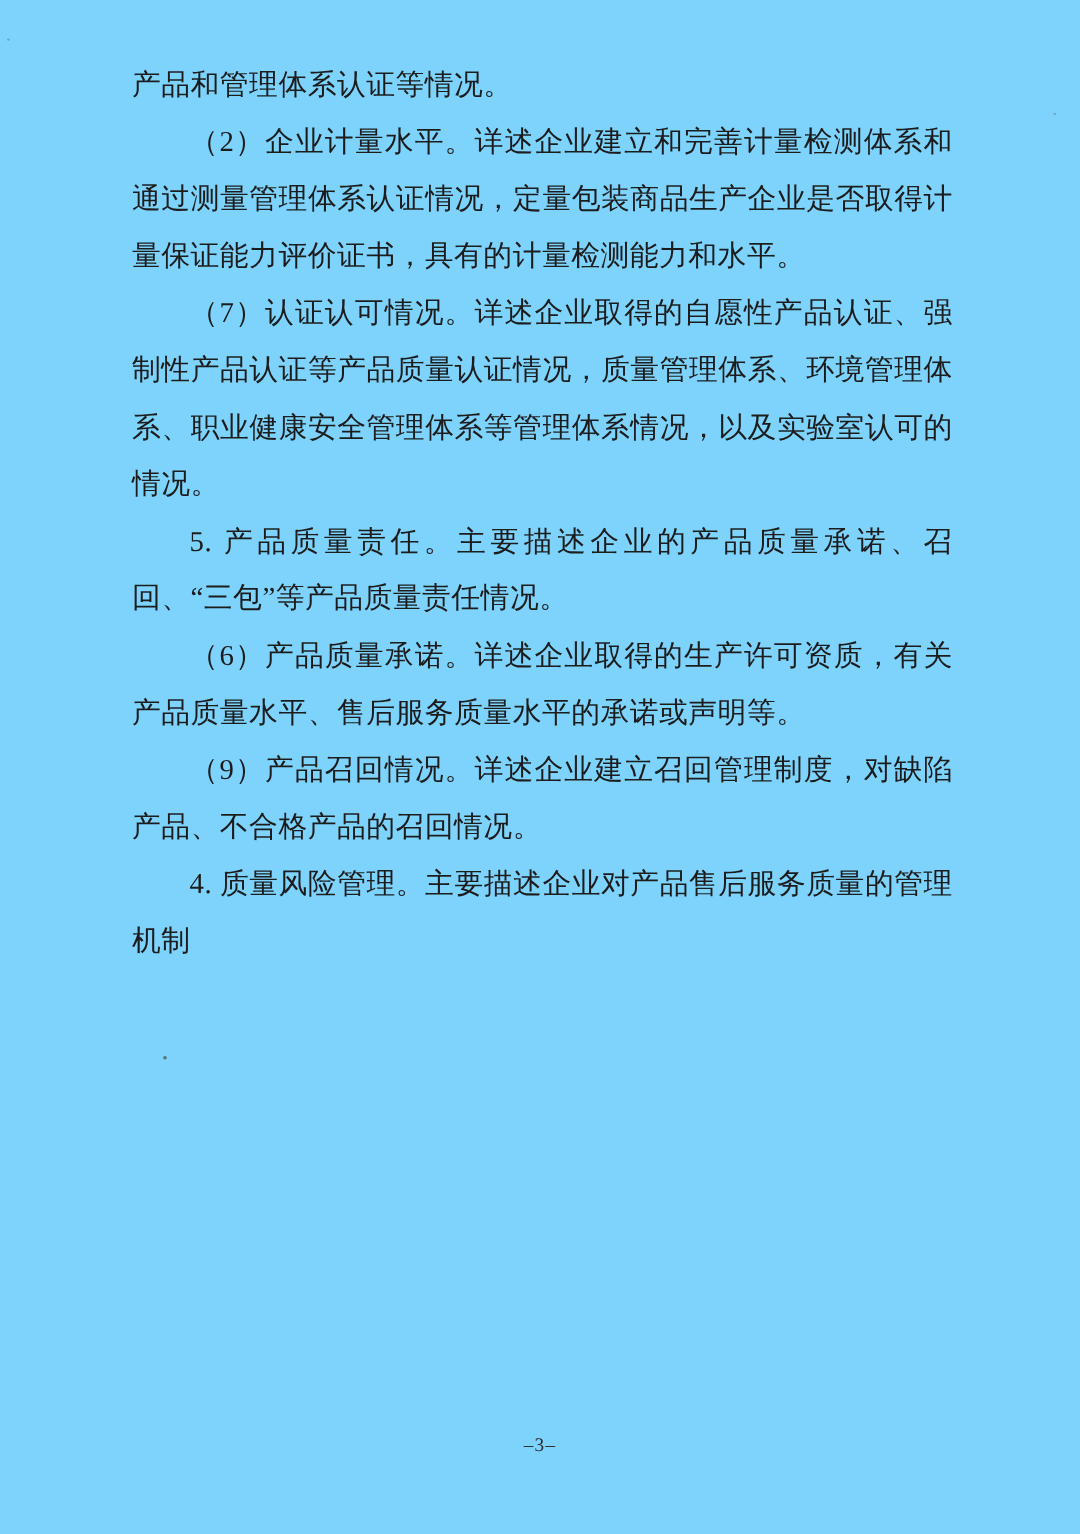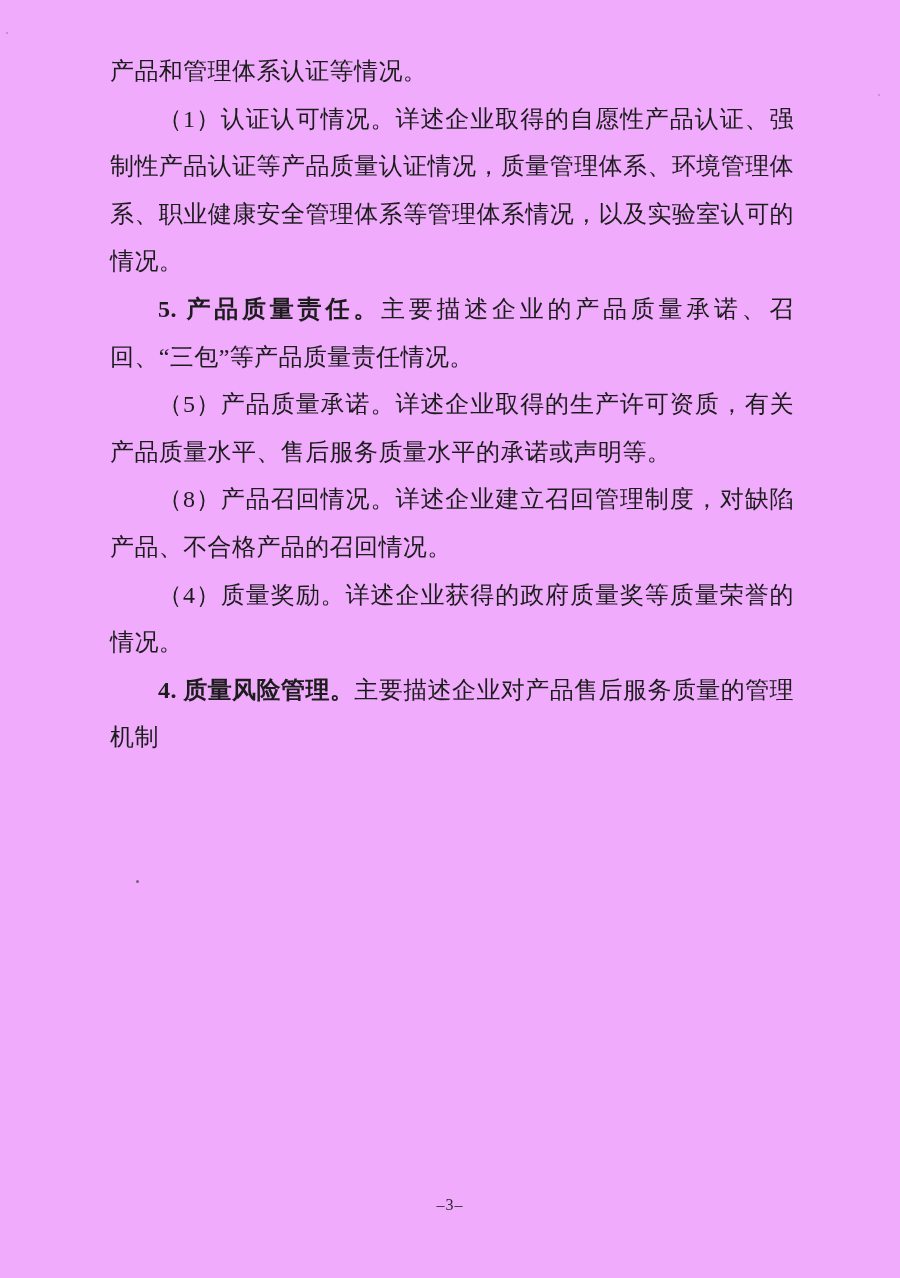--- a/index.html
+++ b/index.html
@@ -4,21 +4,21 @@
 <style>
   html, body {
     margin: 0;
     padding: 0;
     background: #ffffff;
   }
   .page {
     position: relative;
     width: 900px;
     height: 1278px;
-    background: #f0abfc;
+    background: #7dd3fc;
     overflow: hidden;
     font-family: "Liberation Serif", "DejaVu Serif", serif;
     color: #1c1c1c;
   }
   .content {
     position: absolute;
     left: 110px;
     top: 48px;
     width: 684px;
   }
@@ -27,21 +27,21 @@
     font-size: 24px;
     line-height: 47.6px;
     text-align: justify;
     text-justify: inter-ideograph;
     letter-spacing: 0.4px;
   }
   p.para.indent {
     text-indent: 48px;
   }
   p.para b {
-    font-weight: bold;
+    font-weight: normal;
   }
   .footer {
     position: absolute;
     left: 0;
     top: 1196px;
     width: 900px;
     text-align: center;
     font-size: 16px;
     letter-spacing: 1px;
     color: #2a2a2a;
@@ -61,32 +61,32 @@
 </head>
 <body>
 
 <div class="page">
 
   <div class="content">
 
     <p class="para"><b></b><span>产品和管理体系认证等情况。</span></p>
 
 
+    <p class="para indent"><b></b><span>（2）企业计量水平。详述企业建立和完善计量检测体系和通过测量管理体系认证情况，定量包装商品生产企业是否取得计量保证能力评价证书，具有的计量检测能力和水平。</span></p>
 
-    <p class="para indent"><b></b><span>（1）认证认可情况。详述企业取得的自愿性产品认证、强制性产品认证等产品质量认证情况，质量管理体系、环境管理体系、职业健康安全管理体系等管理体系情况，以及实验室认可的情况。</span></p>
+    <p class="para indent"><b></b><span>（7）认证认可情况。详述企业取得的自愿性产品认证、强制性产品认证等产品质量认证情况，质量管理体系、环境管理体系、职业健康安全管理体系等管理体系情况，以及实验室认可的情况。</span></p>
 
 
     <p class="para indent"><b>5. 产品质量责任。</b><span>主要描述企业的产品质量承诺、召回、“三包”等产品质量责任情况。</span></p>
 
-    <p class="para indent"><b></b><span>（5）产品质量承诺。详述企业取得的生产许可资质，有关产品质量水平、售后服务质量水平的承诺或声明等。</span></p>
+    <p class="para indent"><b></b><span>（6）产品质量承诺。详述企业取得的生产许可资质，有关产品质量水平、售后服务质量水平的承诺或声明等。</span></p>
 
-    <p class="para indent"><b></b><span>（8）产品召回情况。详述企业建立召回管理制度，对缺陷产品、不合格产品的召回情况。</span></p>
+    <p class="para indent"><b></b><span>（9）产品召回情况。详述企业建立召回管理制度，对缺陷产品、不合格产品的召回情况。</span></p>
 
 
-    <p class="para indent"><b></b><span>（4）质量奖励。详述企业获得的政府质量奖等质量荣誉的情况。</span></p>
 
     <p class="para indent"><b>4. 质量风险管理。</b><span>主要描述企业对产品售后服务质量的管理机制</span></p>
 
   </div>
 
   <div class="speck speck-1"></div>
   <div class="speck speck-2"></div>
   <div class="speck speck-3"></div>
 
   <div class="footer">–3–</div>

